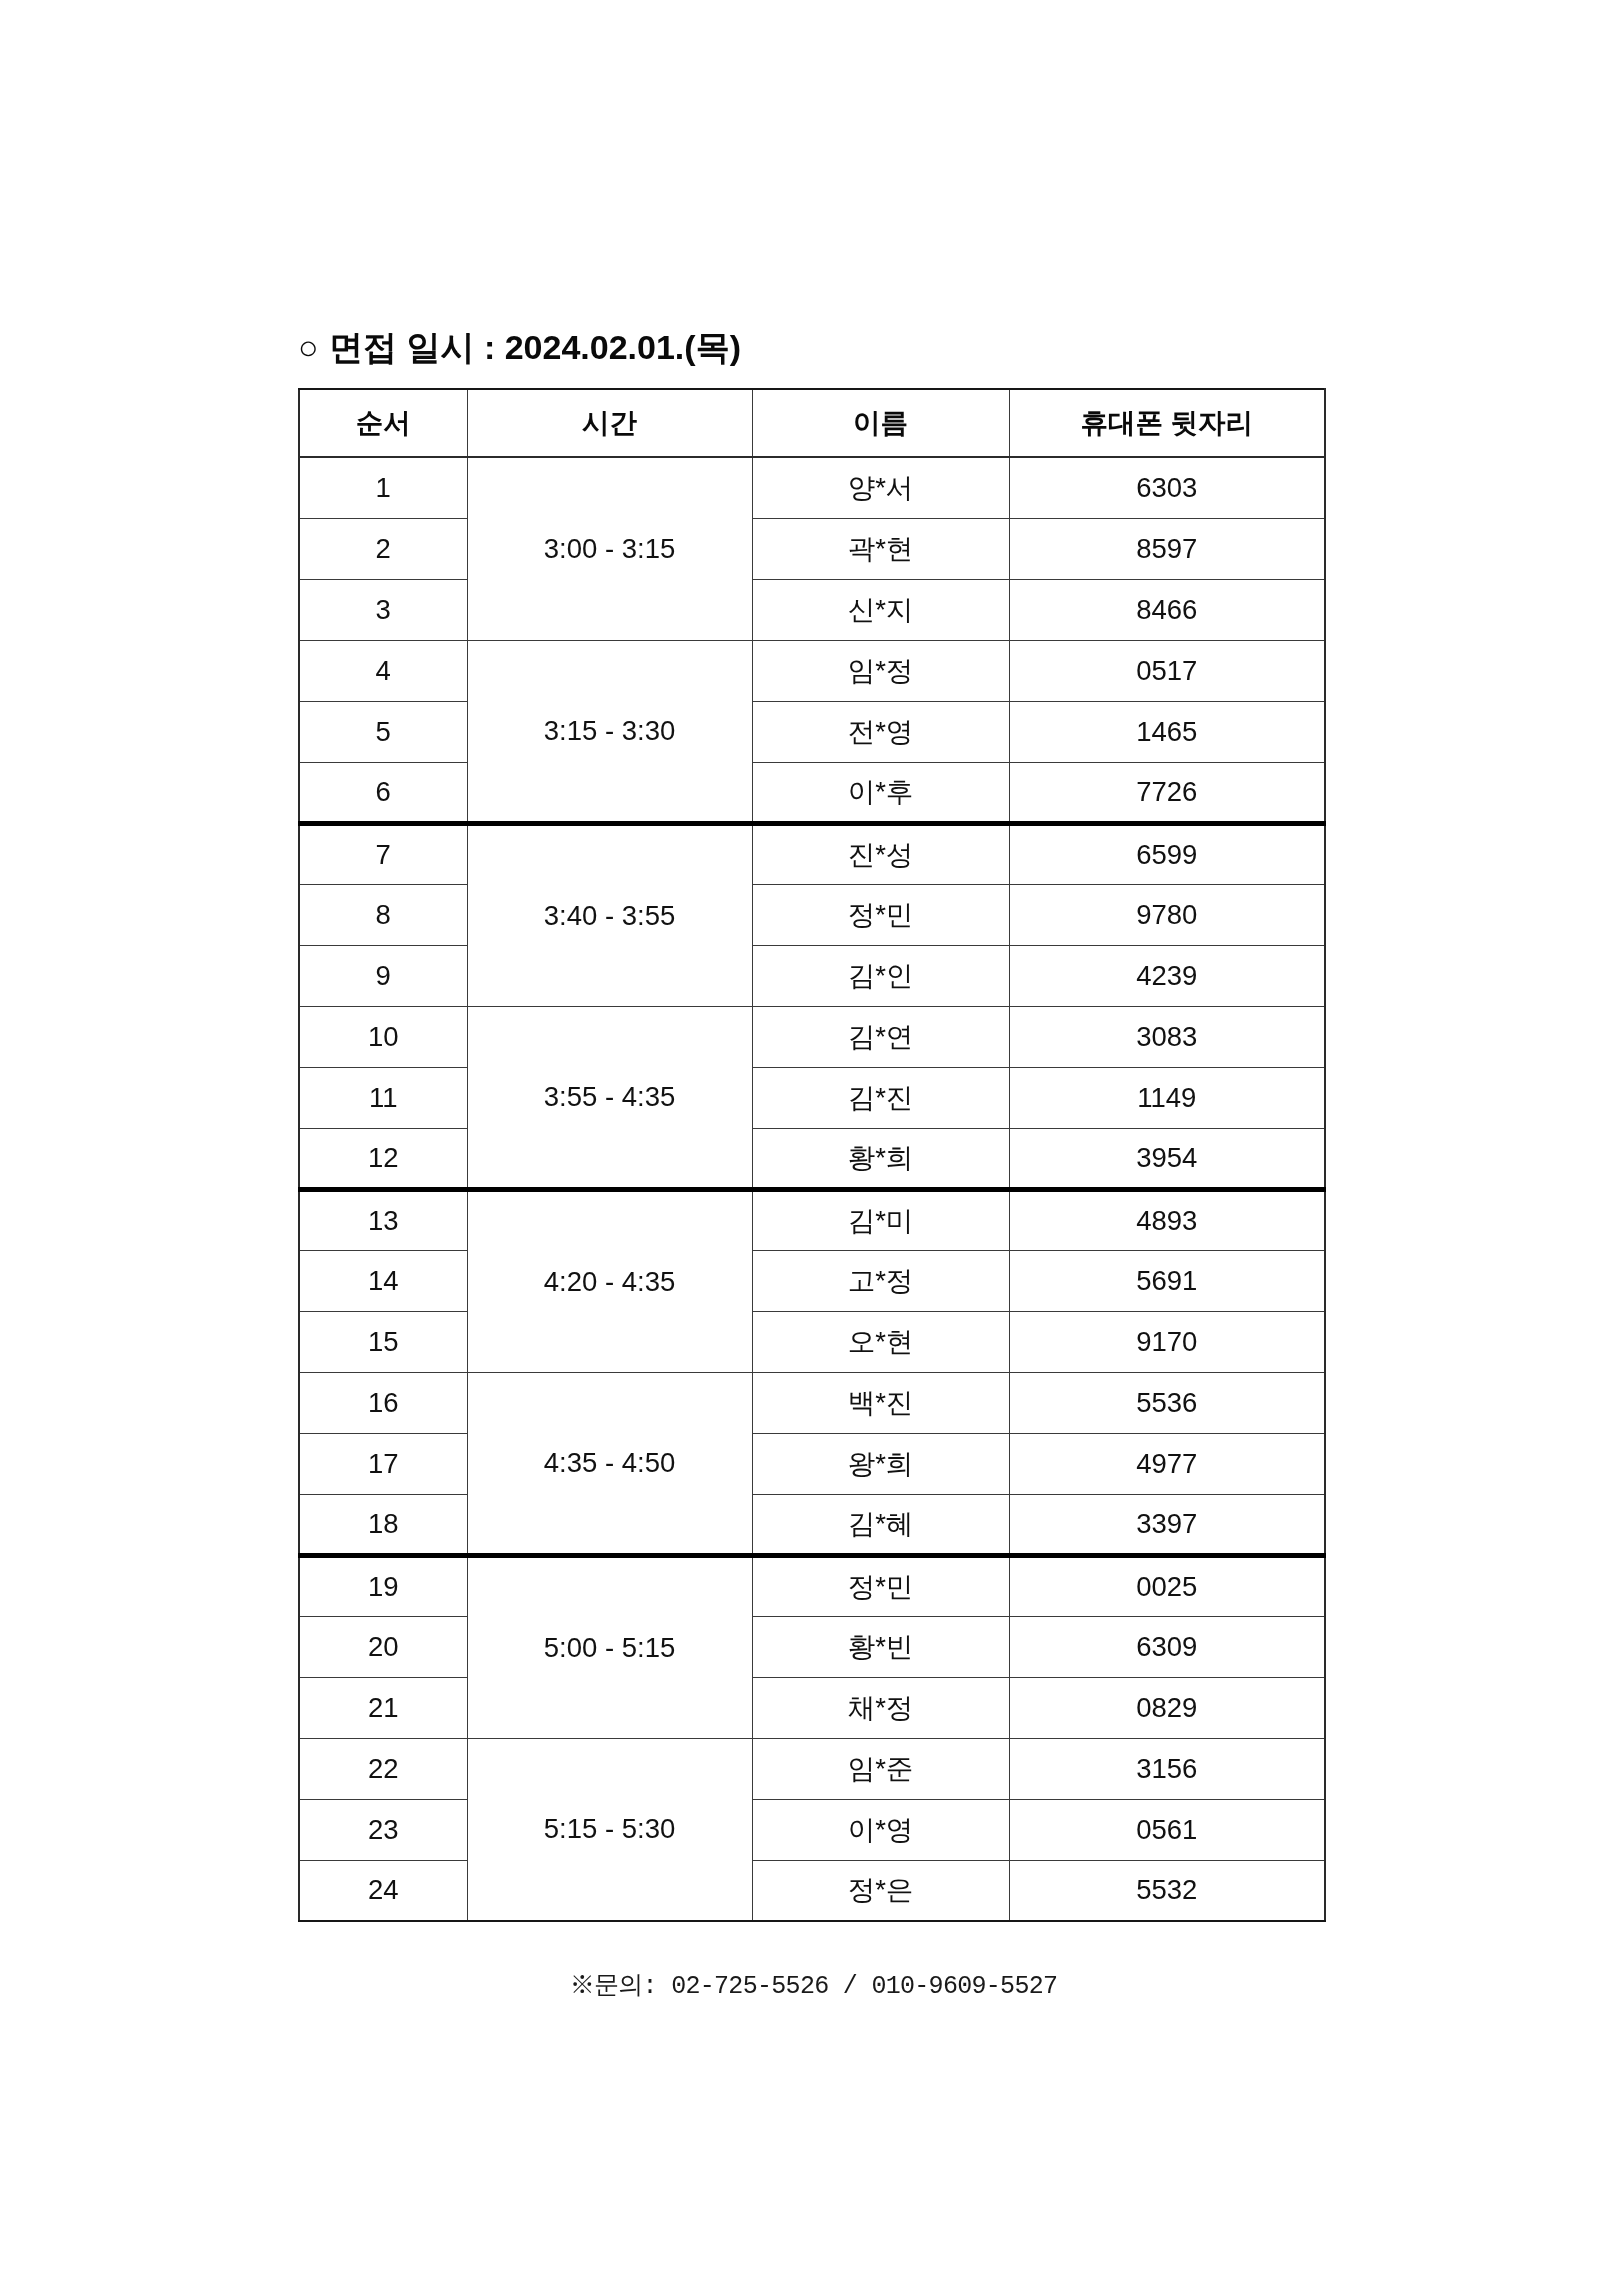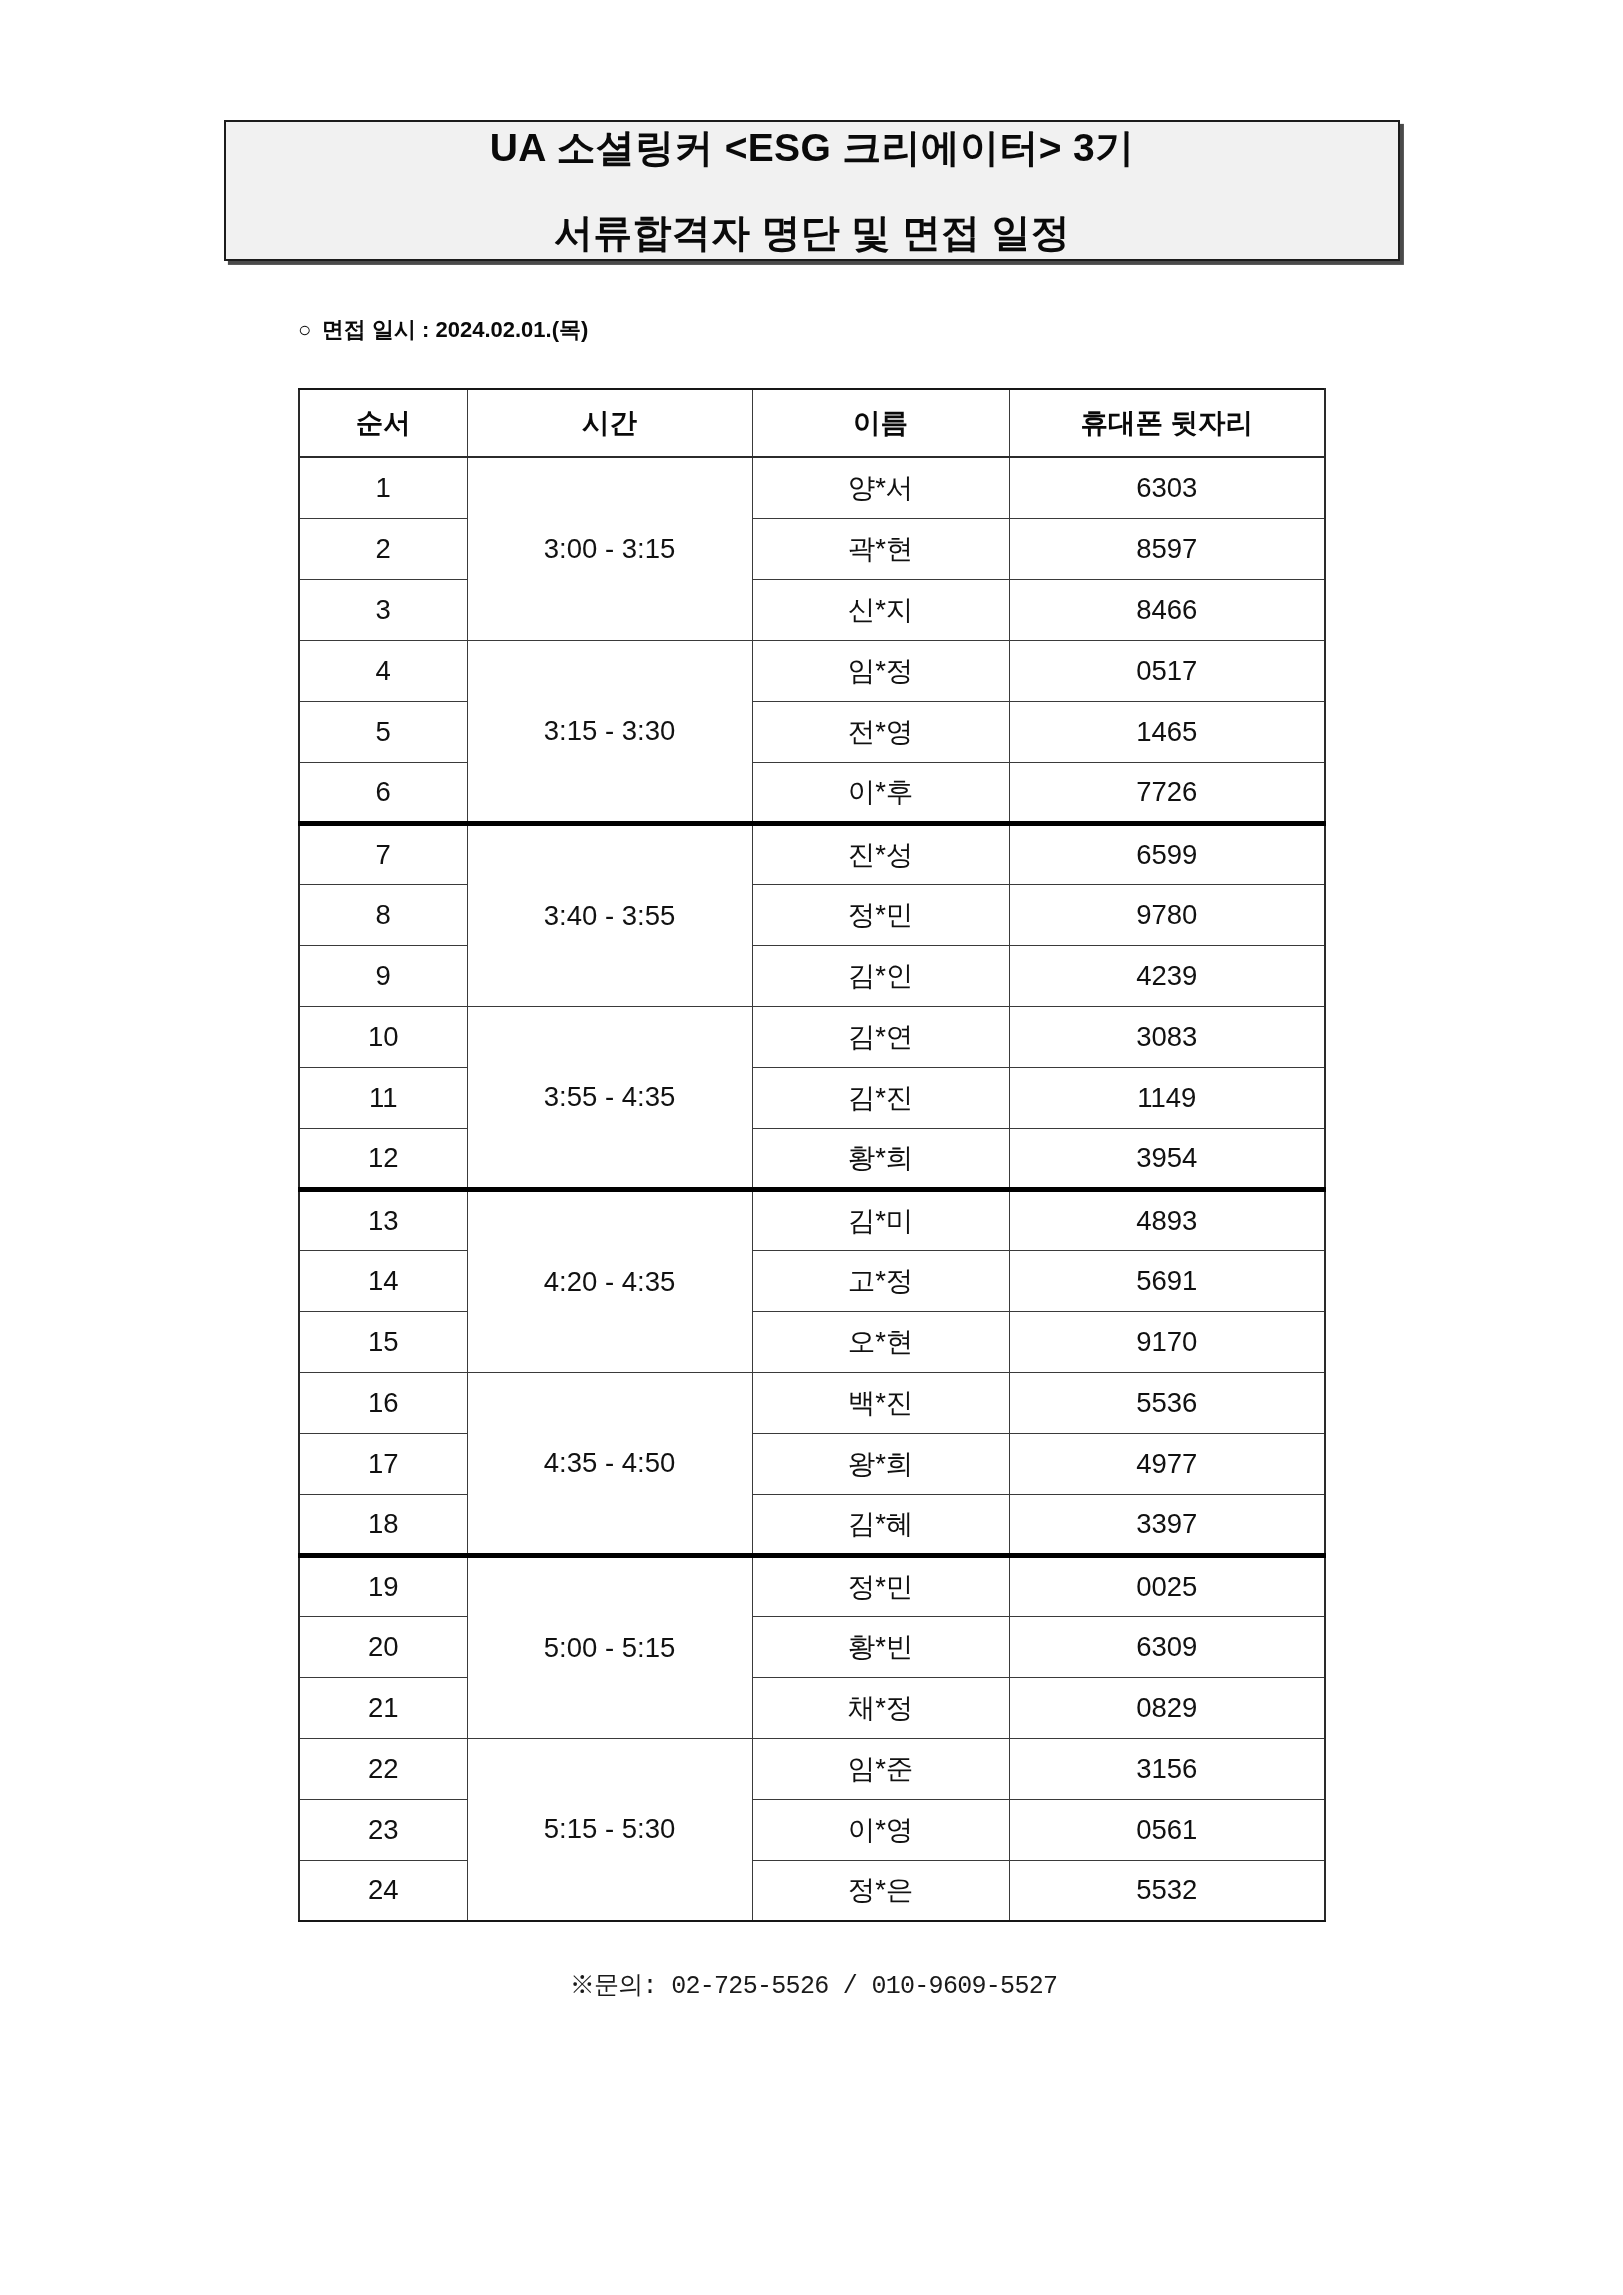--- a/index.html
+++ b/index.html
@@ -25,22 +25,22 @@
     align-items: center; justify-content: center;
     gap: 31px;
   }
   .title-line {
     font-size: 39px; font-weight: 700;
     letter-spacing: 0.3px; white-space: nowrap; color: #0a0a0a;
   }
 
   
   .meeting-line {
-    position: absolute; left: 298px; top: 315px;
-    font-size: 22px; font-weight: 700; color: #0a0a0a;
+    position: absolute; left: 298px; top: 325px;
+    font-size: 34px; font-weight: 700; color: #0a0a0a;
     white-space: nowrap;
   }
   .meeting-line .bullet { margin-right: 10.5px; font-weight: 400; }
 
   
   table.schedule {
     position: absolute; left: 298px; top: 388px;
     width: 1027px;
     border-collapse: collapse; table-layout: fixed;
     text-align: center;
@@ -73,24 +73,20 @@
     font-family: "Liberation Mono", monospace;
     font-size: 25px; color: #1a1a1a;
     letter-spacing: -0.7px; white-space: nowrap;
   }
 </style>
 </head>
 <body>
 
 <div class="page">
 
-  <div class="title-box">
-    <div class="title-line">UA 소셜링커 &lt;ESG 크리에이터&gt; 3기</div>
-    <div class="title-line">서류합격자 명단 및 면접 일정</div>
-  </div>
 
   <div class="meeting-line">
     <span class="bullet">○</span><span>면접 일시 : 2024.02.01.(목)</span>
   </div>
 
   <table class="schedule">
     <colgroup>
       <col style="width:168px">
       <col style="width:285px">
       <col style="width:257px">

